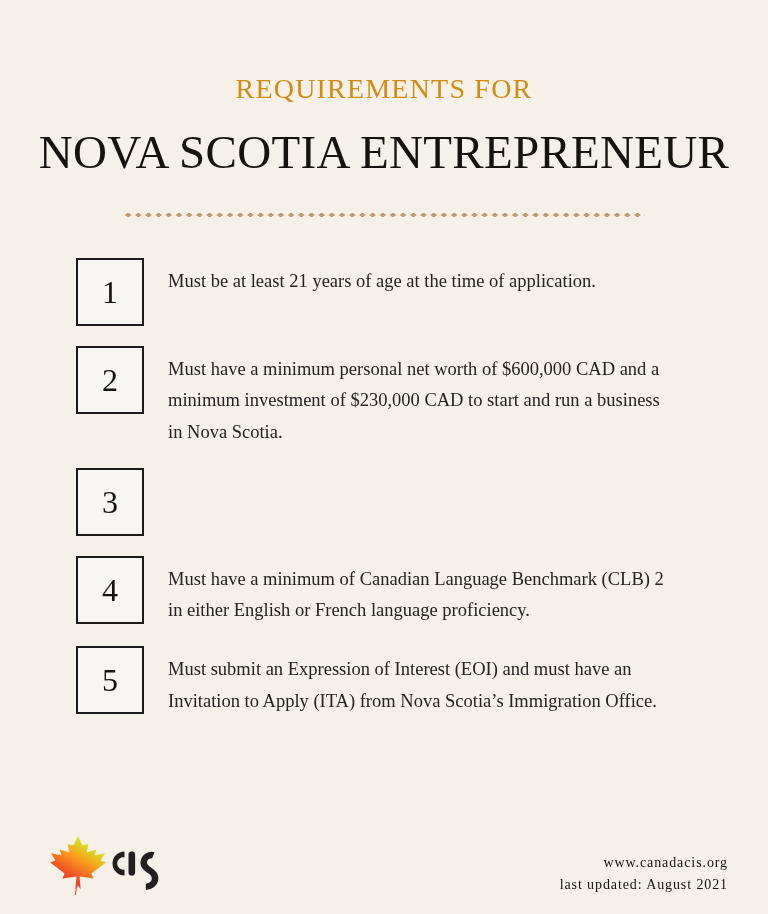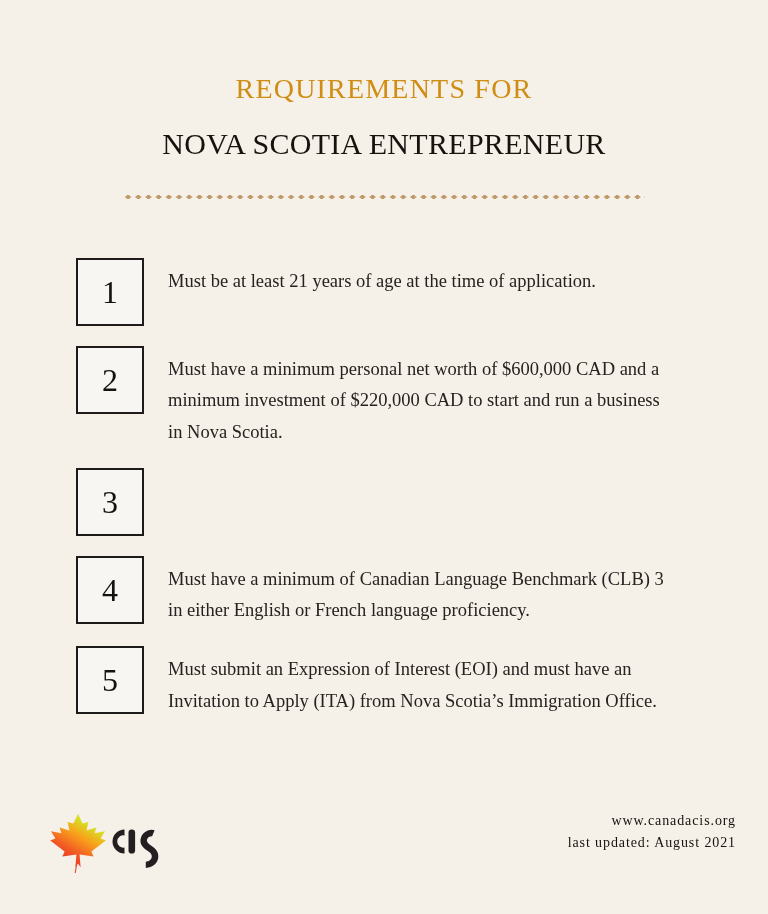--- a/index.html
+++ b/index.html
@@ -30,21 +30,21 @@
   }
   .eyebrow {
     font-size: 28px;
     letter-spacing: 1.2px;
     color: #d08d14;
     line-height: 1.1;
     margin: 0;
     font-weight: 400;
   }
   .headline {
-    font-size: 30px;
+    font-size: 47px;
     letter-spacing: 0.3px;
     color: #16130f;
     margin: 22px 0 0 0;
     line-height: 1.1;
     font-weight: 400;
   }
 
   
   .divider-wrap {
     margin-top: 34px;
@@ -98,25 +98,25 @@
     font-size: 18.5px;
     line-height: 1.69;
     color: #262220;
     max-width: 500px;
   }
 
   
   .footer {
     position: absolute;
     left: 0;
-    right: 0;
+    right: 8px;
     bottom: 18px;
     height: 86px;
     display: flex;
-    align-items: flex-start;
+    align-items: flex-end;
     justify-content: space-between;
     padding: 0 32px 0 44px;
     box-sizing: border-box;
   }
   .logo {
     display: flex;
     align-items: center;
     height: 64px;
   }
   .logo svg { display: block; }
@@ -148,34 +148,34 @@
       <div class="num-box">
         <span class="num-box-text">1</span>
       </div>
       <div class="req-text">Must be at least 21 years of age at the time of application.</div>
     </li>
 
     <li class="req-item">
       <div class="num-box">
         <span class="num-box-text">2</span>
       </div>
-      <div class="req-text">Must have a minimum personal net worth of $600,000 CAD and a minimum investment of $220,000 CAD to start and run a business in Nova Scotia.</div>
+      <div class="req-text">Must have a minimum personal net worth of $600,000 CAD and a minimum investment of $230,000 CAD to start and run a business in Nova Scotia.</div>
     </li>
 
     <li class="req-item">
       <div class="num-box">
         <span class="num-box-text">3</span>
       </div>
     </li>
 
     <li class="req-item">
       <div class="num-box">
         <span class="num-box-text">4</span>
       </div>
-      <div class="req-text">Must have a minimum of Canadian Language Benchmark (CLB) 3 in either English or French language proficiency.</div>
+      <div class="req-text">Must have a minimum of Canadian Language Benchmark (CLB) 2 in either English or French language proficiency.</div>
     </li>
 
     <li class="req-item">
       <div class="num-box">
         <span class="num-box-text">5</span>
       </div>
       <div class="req-text">Must submit an Expression of Interest (EOI) and must have an Invitation to Apply (ITA) from Nova Scotia’s Immigration Office.</div>
     </li>
 
   </ul>

